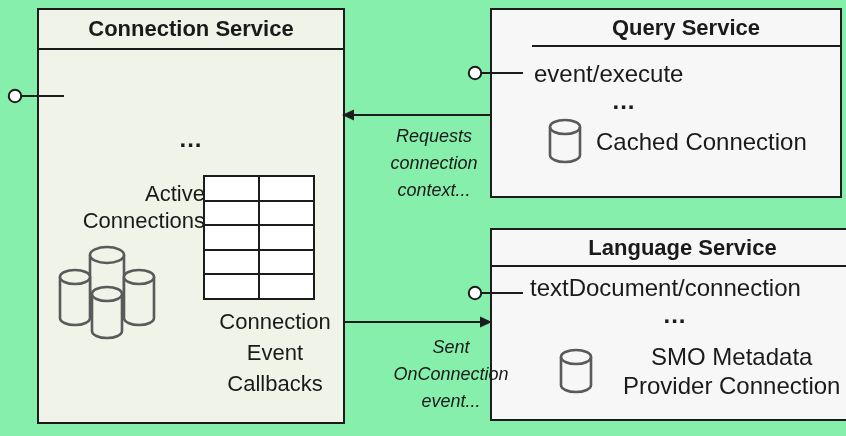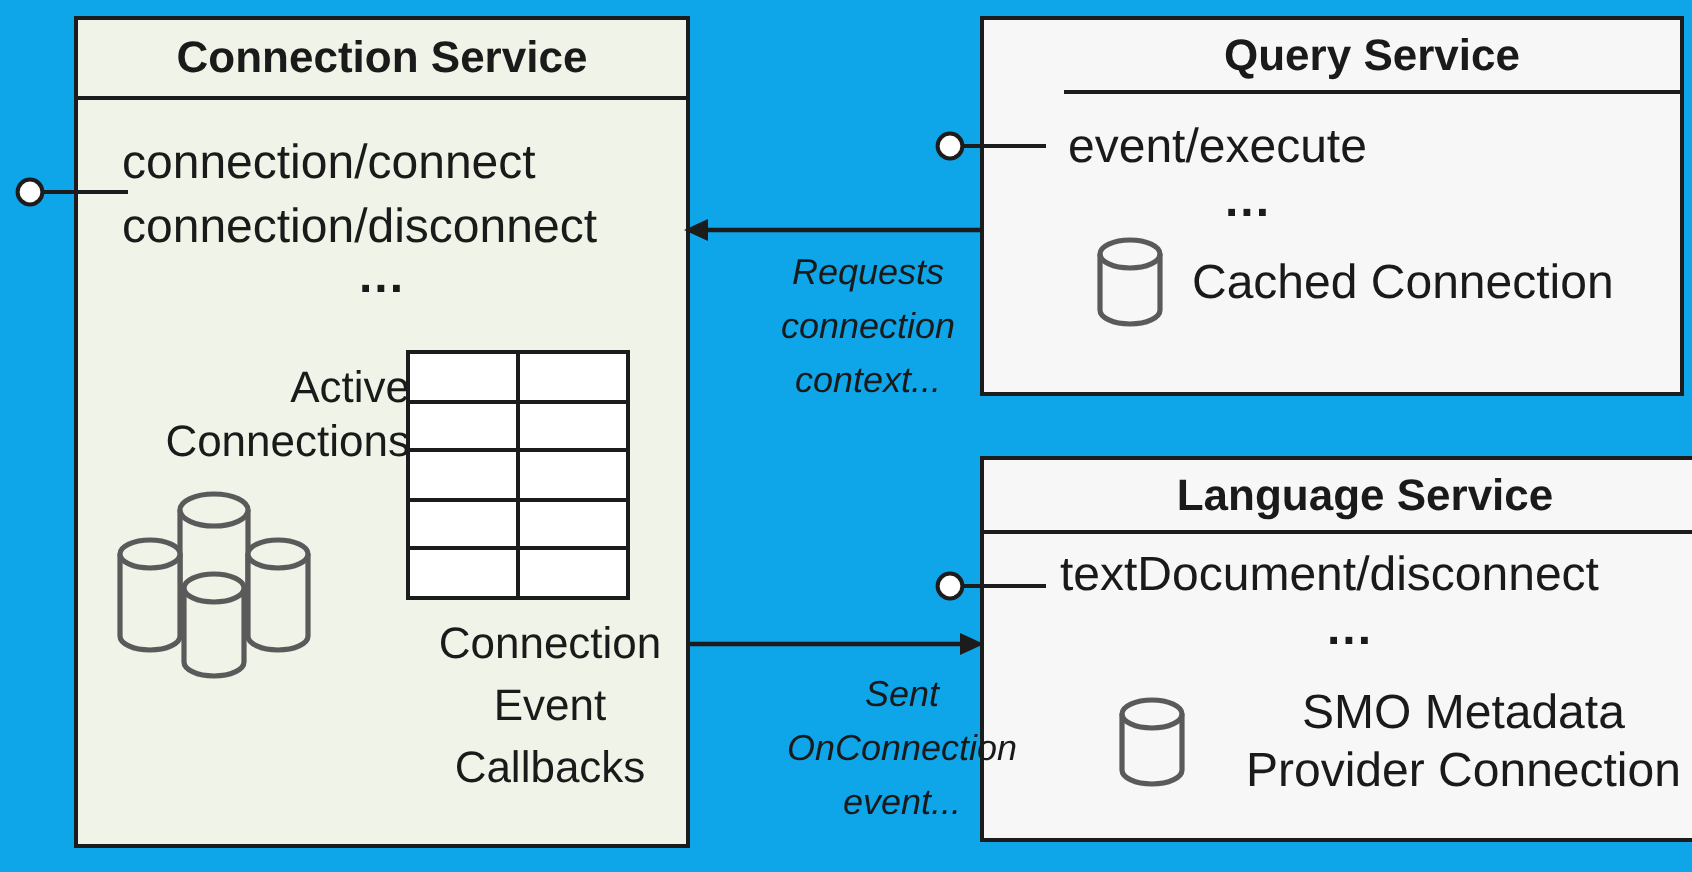--- a/index.html
+++ b/index.html
@@ -4,21 +4,21 @@
 <style>
   html,body{margin:0;padding:0;}
   body{
     font-family:"Liberation Sans", sans-serif;
     background:#ffffff;
     color:#1a1a1a;
   }
   .canvas{
     position:relative;
     width:846px;height:436px;
-    background:#0ea5e9;
+    background:#86efac;
     overflow:hidden;
   }
   .box{
     position:absolute;
     border:2px solid var(--border);
     box-sizing:border-box;
   }
   .box.left-fill{background:var(--box-fill-left);}
   .box.right-fill{background:var(--box-fill-right);}
   .box-header{
@@ -51,24 +51,20 @@
   svg{display:block;}
 </style>
 </head>
 <body>
 
 <div class="canvas">
 
   <div class="box left-fill" style="left:37px;top:8px;width:308px;height:416px;">
     <div class="box-header" style="height:40px;">Connection Service</div>
 
-    <div class="abs method-text" style="left:22px;top:56px;">
-      <div>connection/connect</div>
-      <div>connection/disconnect</div>
-    </div>
     <div class="abs ellipsis" style="left:0;top:120px;width:100%;">...</div>
 
     <div class="abs small-label preline" style="left:0;top:170px;width:150px;">Active
 Connections</div>
 
     <svg class="abs" style="left:16px;top:232px;" width="104" height="100" viewBox="0 0 104 100">
 
       <g stroke="var(--icon-stroke)" stroke-width="2.6" fill="var(--box-fill-left)">
         <path d="M35 13 V57 A17 8 0 0 0 69 57 V13"></path>
         <ellipse cx="52" cy="13" rx="17" ry="8"></ellipse>
@@ -112,21 +108,21 @@
           <path d="M2 9 V37 A15 7 0 0 0 32 37 V9"></path>
           <ellipse cx="17" cy="9" rx="15" ry="7"></ellipse>
         </g>
       </svg>
       <div class="lbl">Cached Connection</div>
     </div>
   </div>
 
   <div class="box right-fill" style="left:490px;top:228px;width:385px;height:193px;">
     <div class="box-header" style="height:37px;">Language Service</div>
-    <div class="abs method-text" style="left:38px;top:42px;">textDocument/disconnect</div>
+    <div class="abs method-text" style="left:38px;top:42px;">textDocument/connection</div>
     <div class="abs ellipsis" style="left:38px;top:76px;width:290px;">...</div>
     <div class="db-row abs" style="left:67px;top:112px;">
       <svg width="34" height="46" viewBox="0 0 34 46">
         <g stroke="var(--icon-stroke)" stroke-width="2.6" fill="none">
           <path d="M2 9 V37 A15 7 0 0 0 32 37 V9"></path>
           <ellipse cx="17" cy="9" rx="15" ry="7"></ellipse>
         </g>
       </svg>
       <div class="lbl preline">SMO Metadata
 Provider Connection</div>

